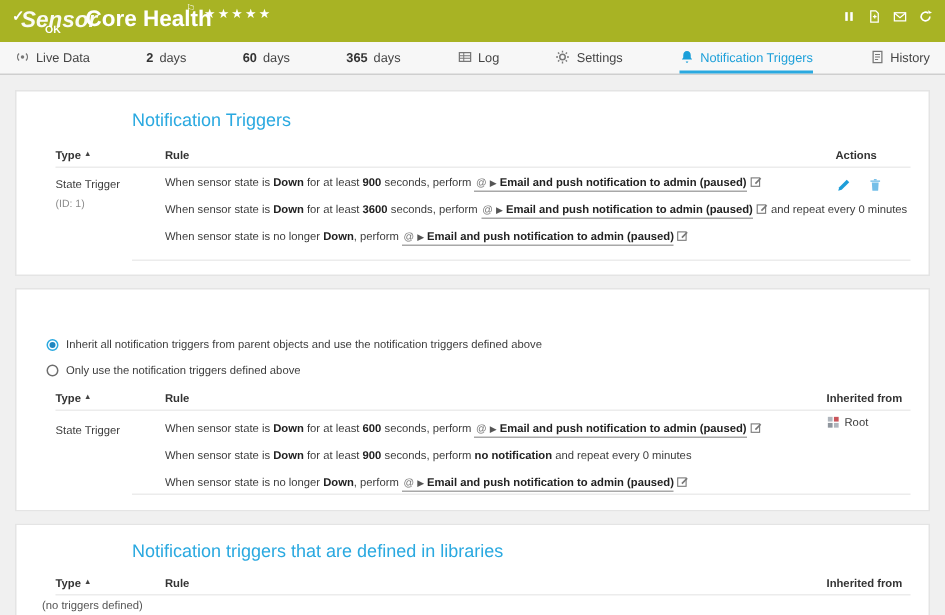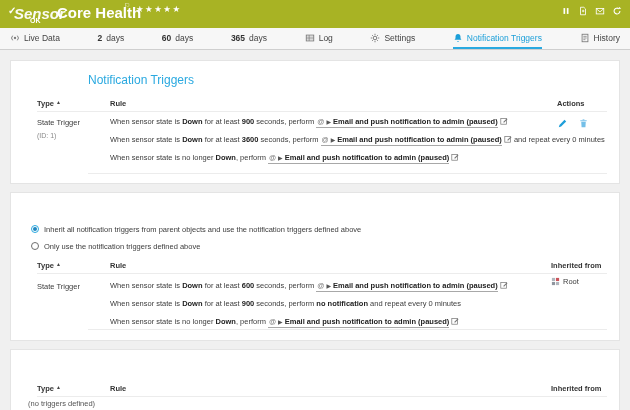--- a/index.html
+++ b/index.html
@@ -53,21 +53,21 @@
   .rlink .nname { font-weight:bold; color:#222; }
   .editic { display:inline-block; width:8px; height:8px; margin-left:2px; color:#777; vertical-align:-1px; cursor:pointer; }
   .editic svg { width:8px; height:8px; display:block; }
 
   .actions { position:absolute; left:546px; display:flex; gap:10px; }
   .actions .aic { width:11px; height:11px; cursor:pointer; }
   .actions svg { width:11px; height:11px; display:block; }
   .aic.pencil { color:#1e9ed9; }
   .aic.trash  { color:#74bfe8; }
 
-  .radioline { position:absolute; left:20px; display:flex; align-items:flex-start; gap:5px; cursor:pointer; }
+  .radioline { position:absolute; left:20px; display:flex; align-items:flex-end; gap:5px; cursor:pointer; }
   .radio { width:8px; height:8px; border:1px solid #6e6e6e; border-radius:50%; background:#fff;
            display:inline-flex; align-items:center; justify-content:center; flex:0 0 auto; }
   .radio.sel { border-color:#2aa9e0; }
   .radio.sel .dot { width:4px; height:4px; border-radius:50%; background:#1f86c0; }
   .radiolabel { font-size:7.5px; color:#3c3c3c; white-space:nowrap; }
 
   .inhcell { position:absolute; left:540px; display:flex; gap:3px;
              font-size:7.5px; color:#3c3c3c; cursor:pointer; }
   .inhcell svg { width:9px; height:9px; display:block; }
   .emptyrow { position:absolute; left:17px; font-size:7.5px; color:#555; }
@@ -252,20 +252,21 @@
             <rect x="1" y="5.5" width="3.5" height="3.5" fill="#8f969e"></rect>
             <rect x="5.5" y="5.5" width="3.5" height="3.5" fill="#b0b6bd"></rect>
           </svg>
         </span>
       <span>Root</span>
     </div>
     <div class="divider" style="top:136px; left:77px;"></div>
   </div>
 
   <div class="panel p3">
+    <div class="ptitle" style="top:10px;">Notification triggers that are defined in libraries</div>
     <div class="colhead col-type" style="top:34px;"><span>Type</span><span class="sortarr">▲</span></div>
     <div class="colhead col-rule" style="top:34px;">Rule</div>
     <div class="colhead" style="top:34px; left:540px;">Inherited from</div>
     <div class="divider" style="top:46px;"></div>
     <div class="emptyrow" style="top:49px;">(no triggers defined)</div>
   </div>
 
 </div>
 
 </body></html>

